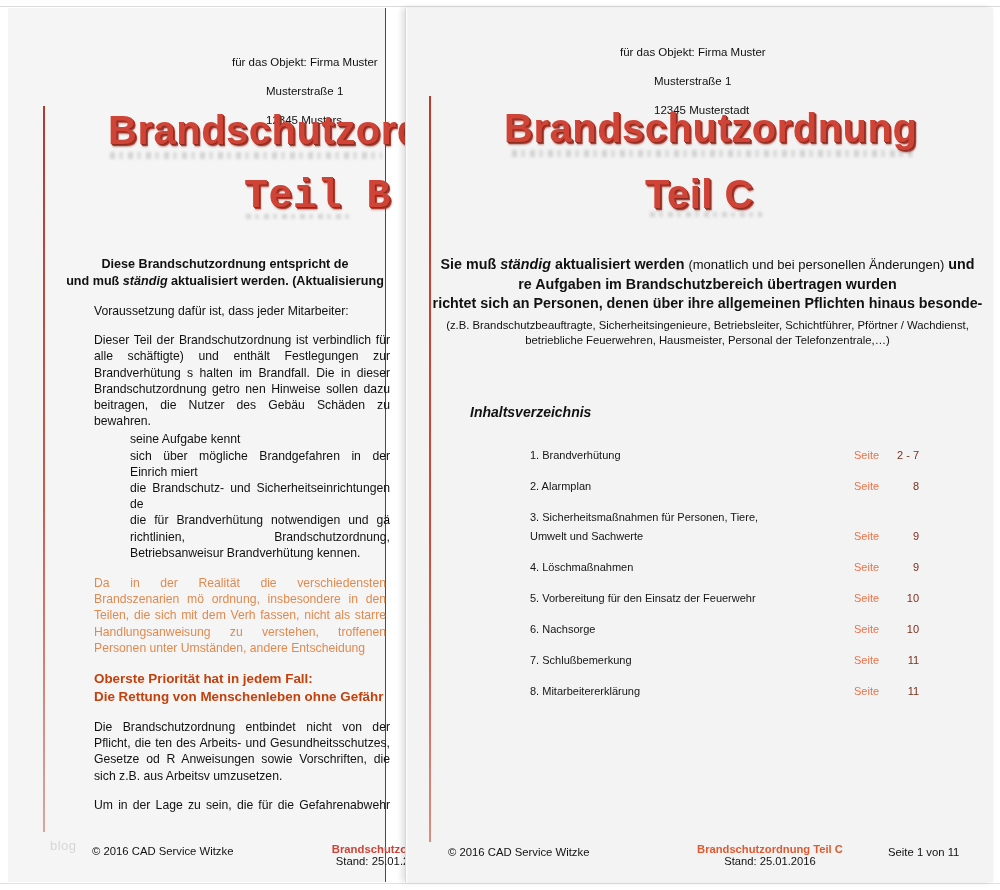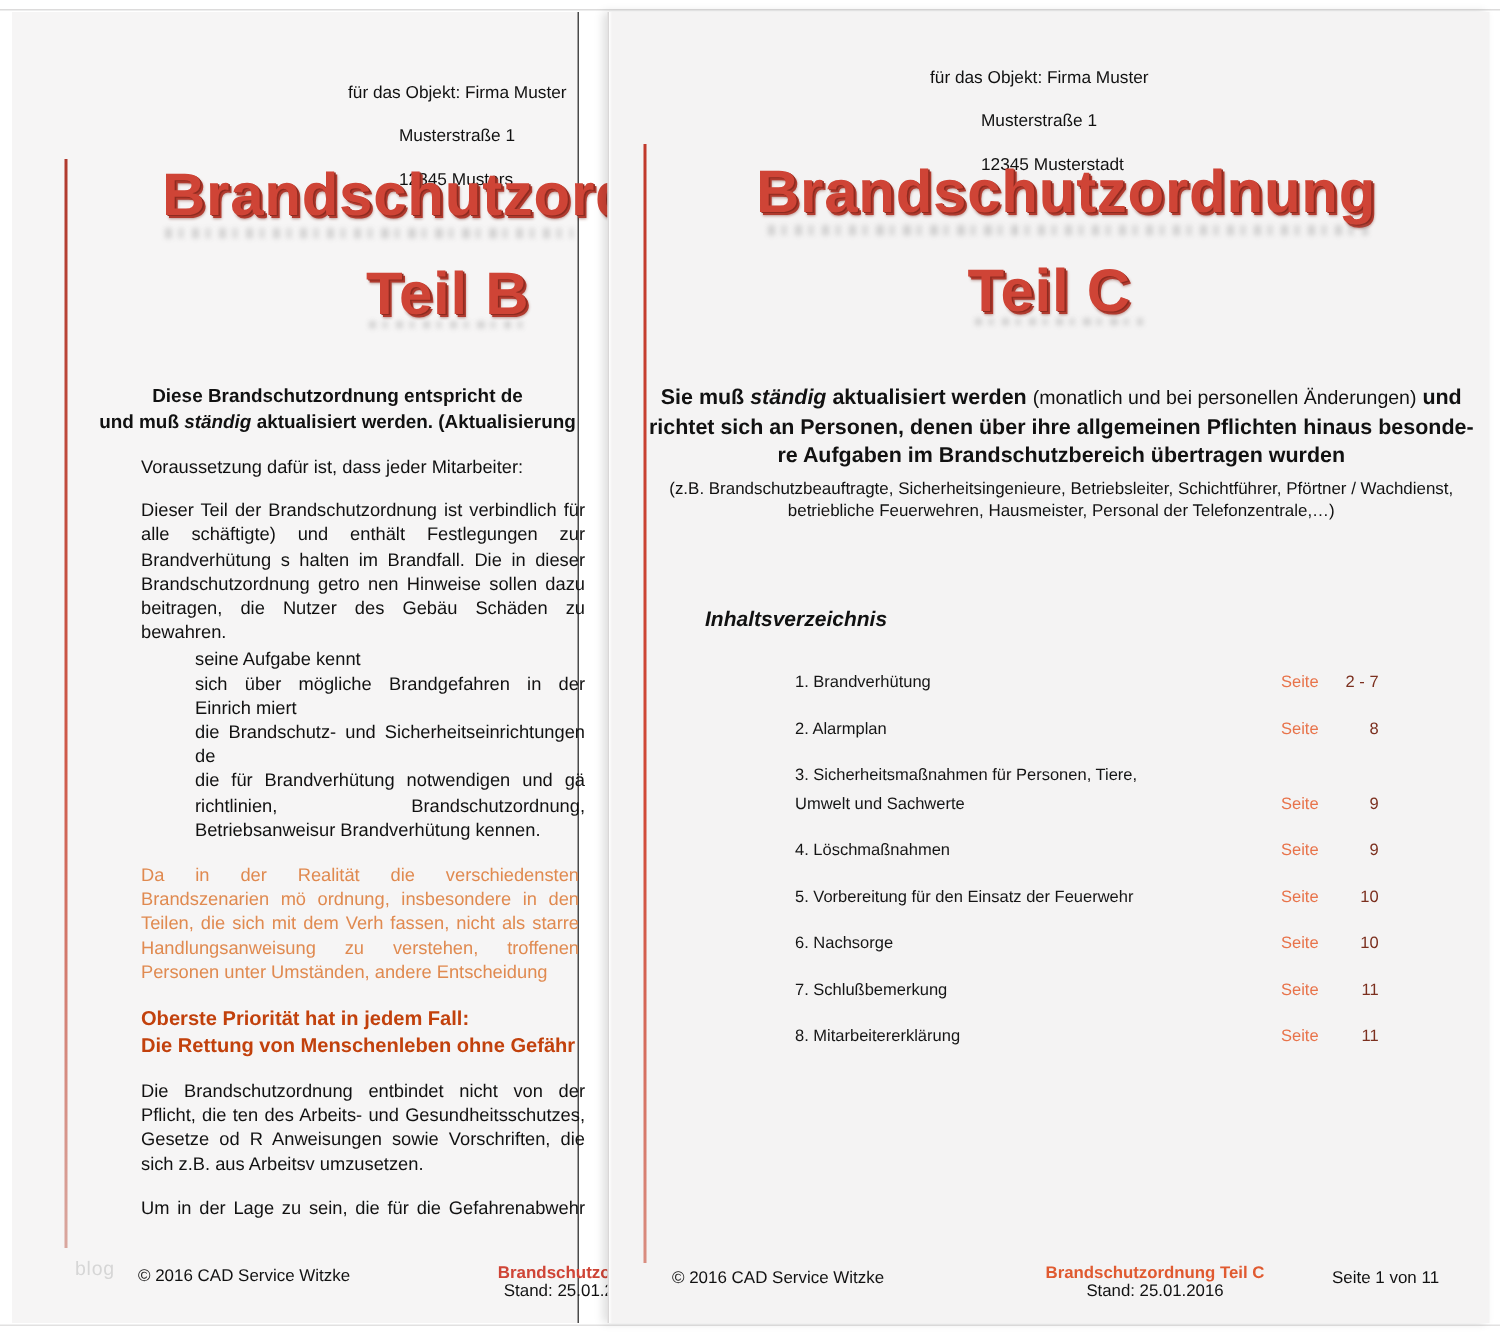--- a/index.html
+++ b/index.html
@@ -71,21 +71,21 @@
     height:7px;
     background:repeating-linear-gradient(to right,
       rgba(130,130,130,.40) 0 5px, rgba(255,255,255,0) 5px 9px,
       rgba(130,130,130,.30) 9px 13px, rgba(255,255,255,0) 13px 18px);
     filter:blur(1.6px);
     opacity:.75;
   }
 
   
   .t-l1{left:108px;top:108px;font-size:40px;}
-  .t-l2{left:244px;top:174px;font-size:40px;}
+  .t-l2{left:244px;top:174px;font-size:40px;font-family:Liberation Mono, monospace;}
   .bl-l1{left:110px;top:152px;width:272px;}
   .bl-l2{left:246px;top:214px;width:104px;height:5px;}
 
   
   .t-r1{left:504px;top:106px;font-size:40px;}
   .t-r2{left:645px;top:172px;font-size:40px;}
   .bl-r1{left:512px;top:150px;width:400px;}
   .bl-r2{left:650px;top:212px;width:112px;height:5px;}
 
   
@@ -224,22 +224,22 @@
     <span class="l3">12345 Musterstadt</span>
   </div>
 
   <div class="bigtitle t-r1">Brandschutzordnung</div>
   <div class="blurline bl-r1"></div>
   <div class="bigtitle t-r2">Teil C</div>
   <div class="blurline bl-r2"></div>
 
   <div class="r-intro">
     <span class="ln"><span>Sie muß </span><em>ständig</em><span> aktualisiert werden </span><span class="small">(monatlich und bei personellen Änderungen)</span><span> und</span></span>
+    <span class="ln">re Aufgaben im Brandschutzbereich übertragen wurden</span>
     <span class="ln">richtet sich an Personen, denen über ihre allgemeinen Pflichten hinaus besonde-</span>
-    <span class="ln">re Aufgaben im Brandschutzbereich übertragen wurden</span>
     <span class="sub">(z.B. Brandschutzbeauftragte, Sicherheitsingenieure, Betriebsleiter, Schichtführer, Pförtner / Wachdienst,</span>
     <span class="sub" style="margin-top:0">betriebliche Feuerwehren, Hausmeister, Personal der Telefonzentrale,…)</span>
   </div>
 
   <div class="toc-head">Inhaltsverzeichnis</div>
 
   <div class="toc" id="toc">
       <div class="toc-row">
         <div class="ttl" style="white-space: pre-line;">1. Brandverhütung</div>
         <div class="pg">

